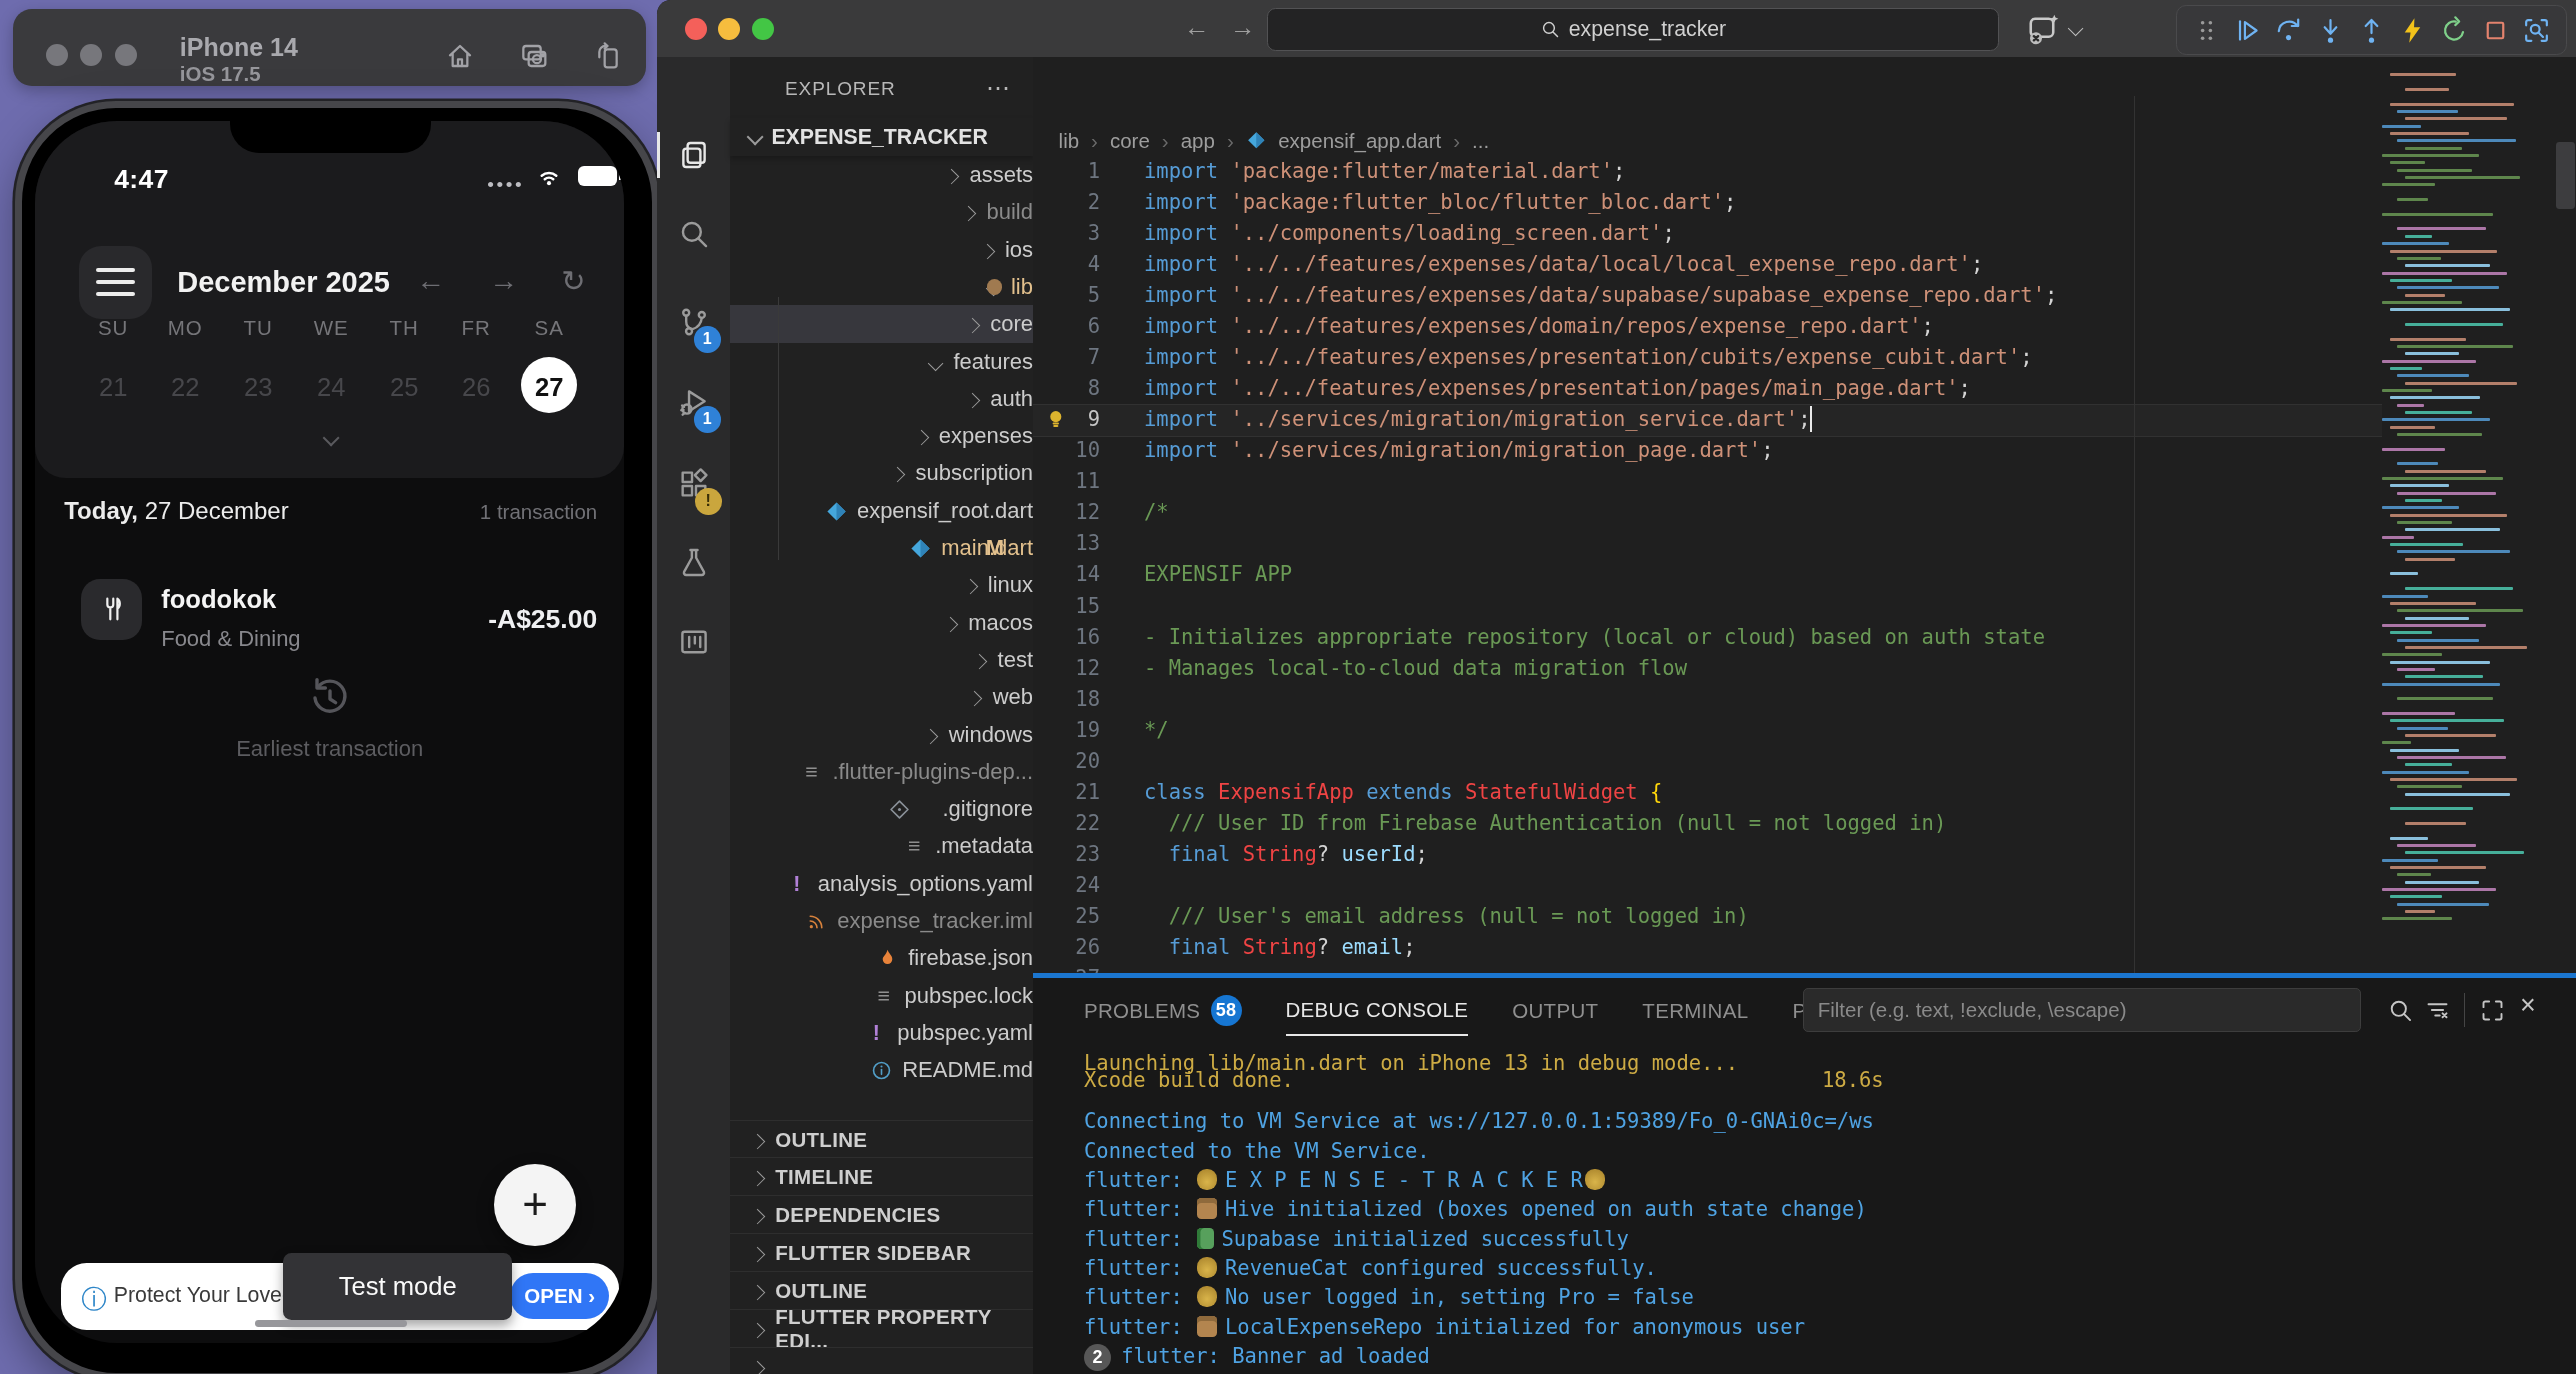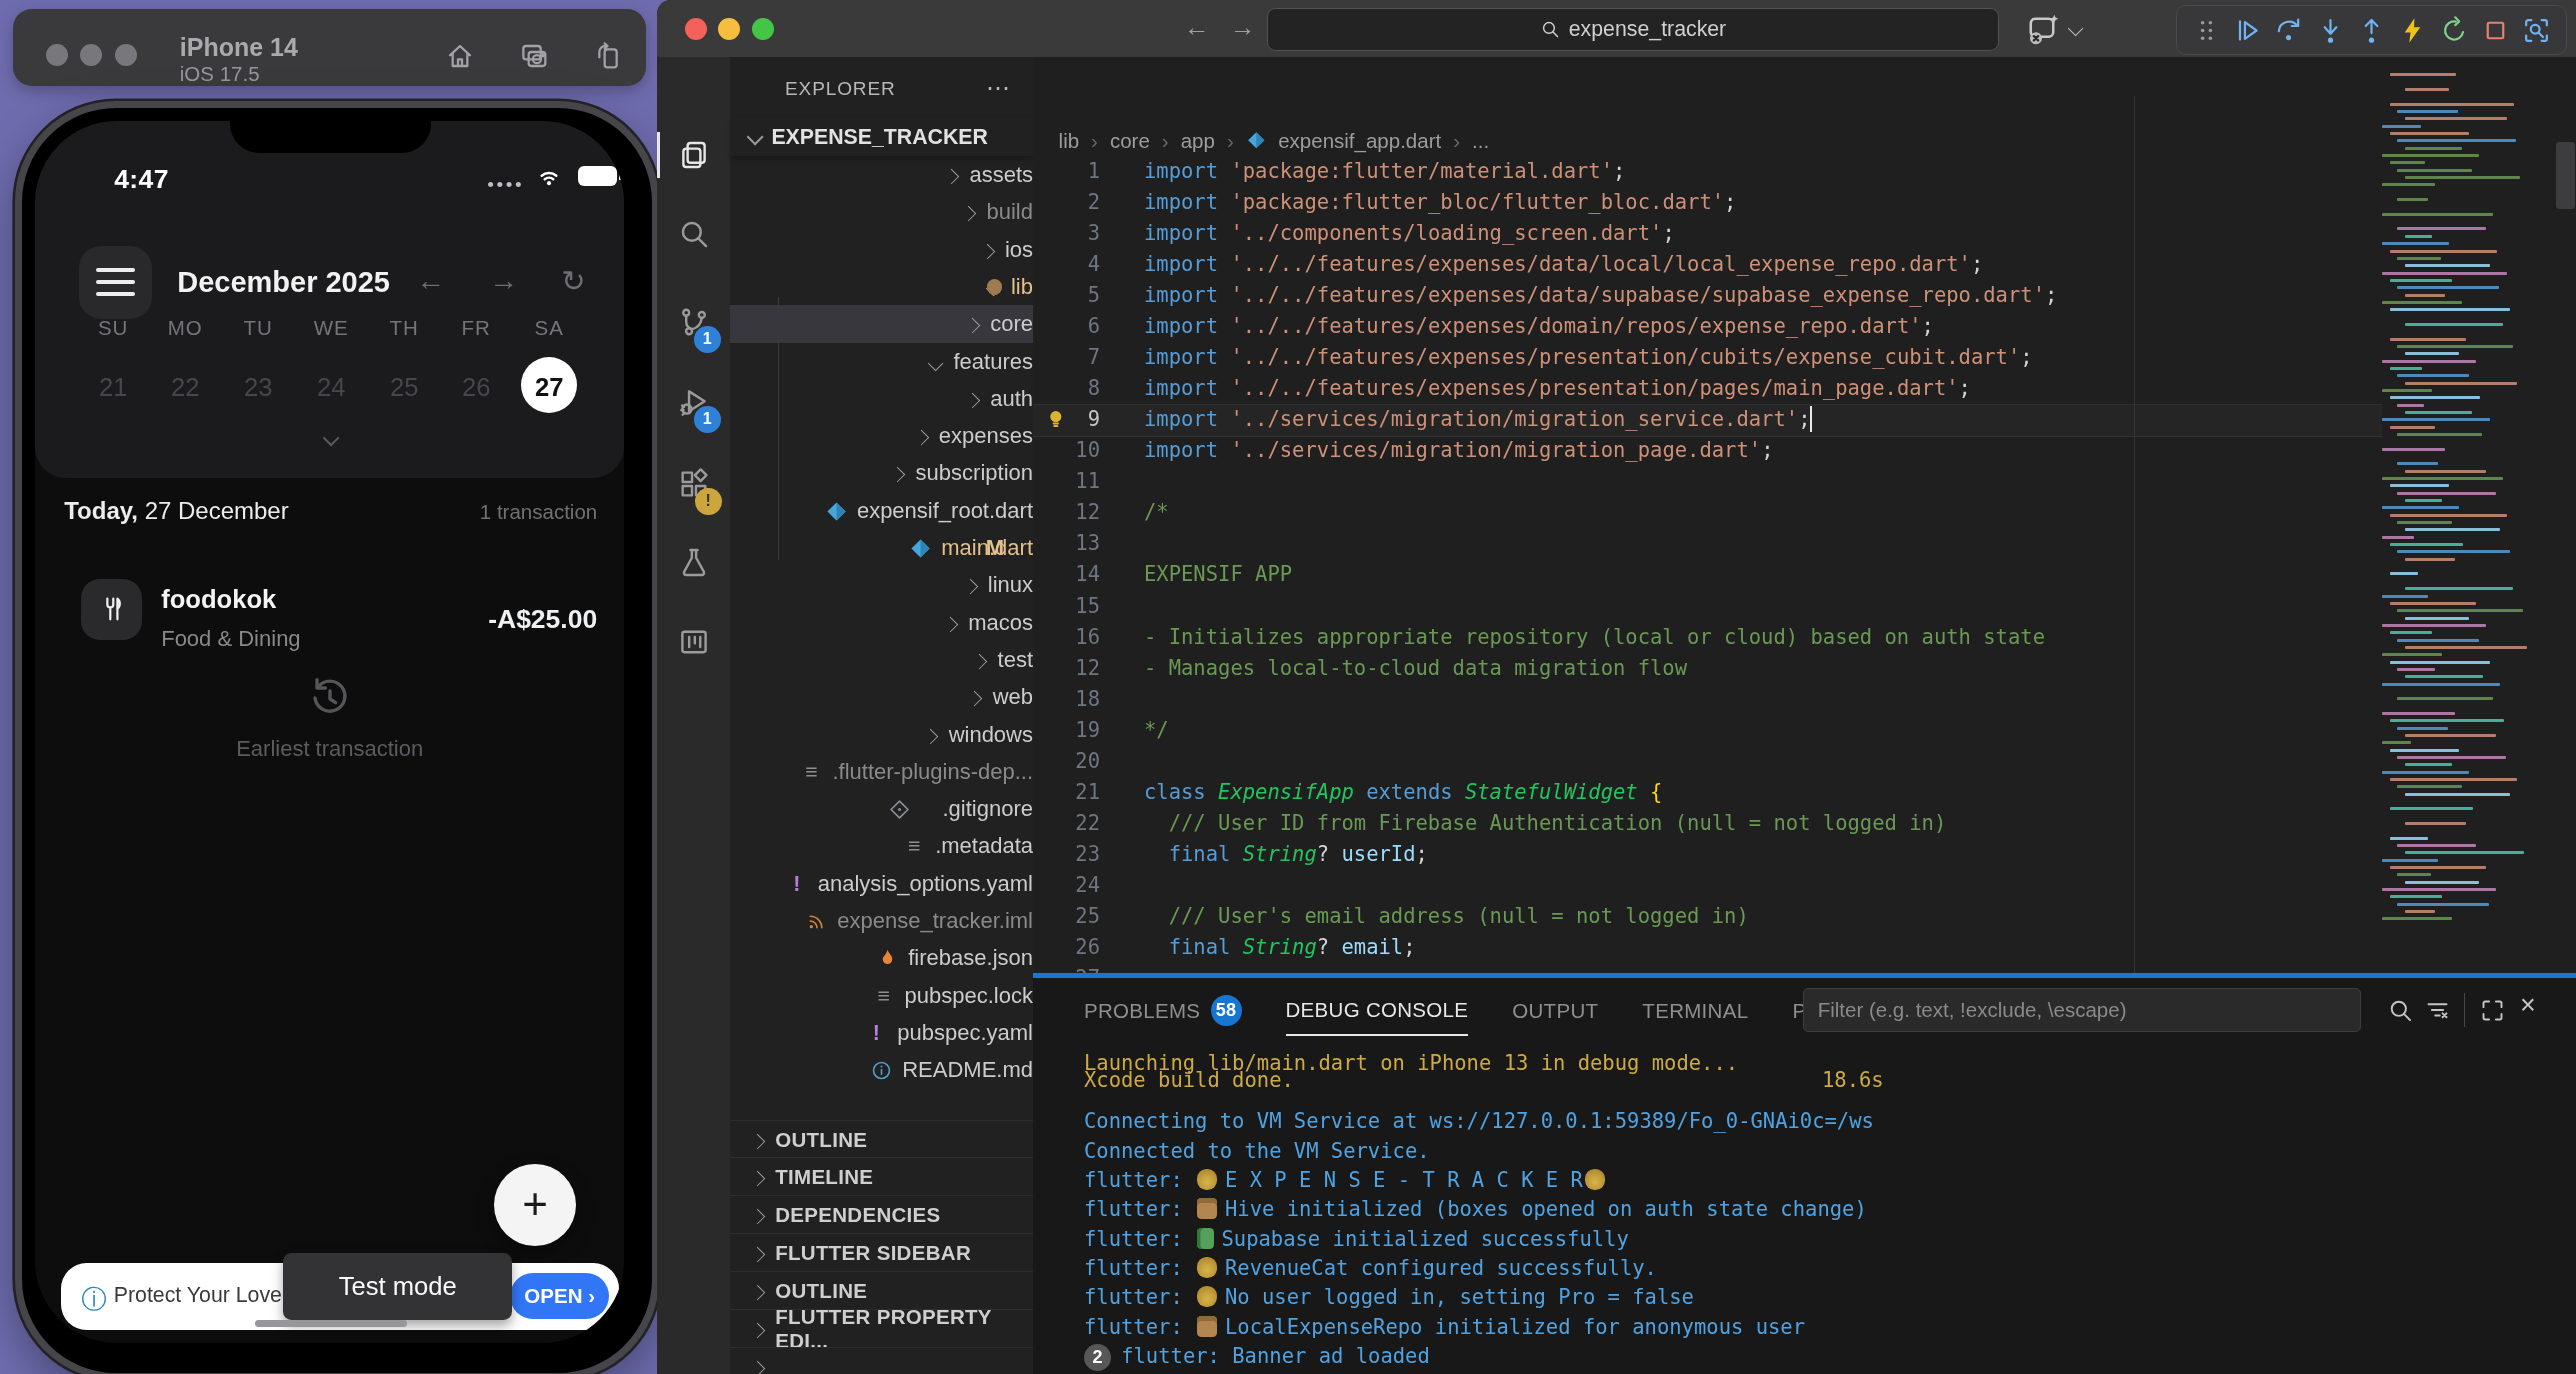--- a/index.html
+++ b/index.html
@@ -2,21 +2,21 @@
 <html style="font-size:13.7px"><head>
 <meta charset="utf-8">
 <style>
   html,body{margin:0;padding:0;background:#6e6cae;font-family:"Liberation Sans",sans-serif;}
   #stage{position:relative;width:2576px;height:1374px;overflow:hidden;background:#6e6cae;}
   .abs{position:absolute;}
   
   .sim-toolbar{left:12.8px;top:8.5px;width:633px;height:77px;background:#3a3a3d;border-radius:19px;box-shadow:0 5.1px 15.4px rgba(0,0,0,.25);}
   .sim-dot{width:22px;height:22px;border-radius:50%;background:#77777c;top:35px;}
   .sim-title{left:167px;top:24px;color:#a9a9ae;font-size:25px;font-weight:bold;}
-  .sim-sub{left:167px;top:53px;color:#96969b;font-size:20.5px;}
+  .sim-sub{left:167px;top:53px;color:#96969b;font-size:20.5px;font-weight:bold;}
   .sim-ic{top:31px;width:32px;height:32px;color:#a2a2a7;}
   .phone{left:15.4px;top:101px;width:630px;height:1265px;background:#000;border:7.7px solid #46464a;box-shadow:0 0 0 2.6px #222226,0 15.4px 43px rgba(0,0,0,.35);border-radius:101px;}
   .screen{position:absolute;left:12.8px;top:12.8px;width:589px;height:1222px;border-radius:82px;background:#0d0d0e;overflow:hidden;}
   .notch{left:195px;top:0;width:201px;height:32px;background:#000;border-radius:0 0 29px 29px;z-index:5;}
   .cal-card{left:0;top:0;width:589px;height:357px;background:#1b1b1d;border-radius:0 0 31px 31px;}
   .time{left:79px;top:43px;color:#fff;font-size:26.5px;font-weight:bold;letter-spacing:0.4px;}
   .cell-dots{left:452px;top:53px;color:#bdbdc2;font-size:19px;letter-spacing:2.6px;}
   .batt{left:543px;top:45px;width:39px;height:20.5px;border-radius:6px;background:#fff;}
   .batt:after{content:"";position:absolute;right:-5.1px;top:6px;width:3.4px;height:8.5px;background:#fff;border-radius:0 2.6px 2.6px 0;}
   .menu-tile{left:44px;top:125px;width:73px;height:73px;background:#29292c;border-radius:22px;}
@@ -75,21 +75,21 @@
   .tchev{color:#9b9b9b;margin-right:12px;}
   .ticon{width:23px;height:23px;margin-right:9.4px;flex:0 0 23px;display:inline-block;}
   .tglyph{width:23px;margin-right:9.4px;text-align:center;font-size:21.3px;flex:0 0 23px;}
   .guide{left:48px;width:0.9px;background:#3a3a3a;}
   .sect{position:absolute;left:0;width:303px;height:38px;border-top:0.9px solid #2e2e2e;display:flex;align-items:center;color:#cfcfcf;font-weight:bold;font-size:20.5px;letter-spacing:0.3px;}
   .editor{left:376px;top:57px;width:1543px;height:916px;background:#1f1f1f;overflow:hidden;}
   .crumbs{left:25.6px;top:64px;height:39px;display:flex;align-items:center;gap:12px;color:#9d9d9d;font-size:20.5px;}
   .crumbs .sep{color:#6a6a6a;}
   .gut{position:absolute;left:0;width:67px;text-align:right;color:#6e7681;font-family:"DejaVu Sans Mono",monospace;font-size:20.5px;}
   .cline{position:absolute;left:111px;white-space:pre;font-family:"DejaVu Sans Mono",monospace;font-size:20.5px;color:#d4d4d4;}
-  .tk-k{color:#569cd6;} .tk-s{color:#ce9178;} .tk-p{color:#d4d4d4;} .tk-c{color:#6a9955;} .tk-t{color:#22c55e;font-style:italic;} .tk-v{color:#9cdcfe;} .tk-b{color:#ffd70b;}
+  .tk-k{color:#569cd6;} .tk-s{color:#ce9178;} .tk-p{color:#d4d4d4;} .tk-c{color:#6a9955;} .tk-t{color:#ef4444;} .tk-v{color:#9cdcfe;} .tk-b{color:#ffd70b;}
   .curline{left:0;width:1349px;background:rgba(70,70,70,.16);border-top:0.9px solid #313131;border-bottom:0.9px solid #313131;}
   .cursor{width:2.1px;background:#eaeaea;}
   .ruler{left:1101px;top:39px;width:0.9px;height:877px;background:#333;}
   .minimap{left:1349px;top:8.5px;width:171px;height:896px;}
   .mmrow{position:absolute;height:3.4px;border-radius:0.9px;opacity:.85;}
   .scrollthumb{left:1523px;top:85px;width:19px;height:67px;background:#3d3d3f;border-radius:3.4px;}
   .sash{left:376px;top:973px;width:1543px;height:5.1px;background:#1b76d0;}
   .panel{left:376px;top:978px;width:1543px;height:396px;background:#181818;}
   .ptabs{position:absolute;left:51px;top:8.5px;height:48px;display:flex;align-items:center;gap:44px;}
   .ptab{display:flex;align-items:center;gap:10.2px;color:#8f8f8f;font-size:20.5px;letter-spacing:0.3px;height:48px;}

